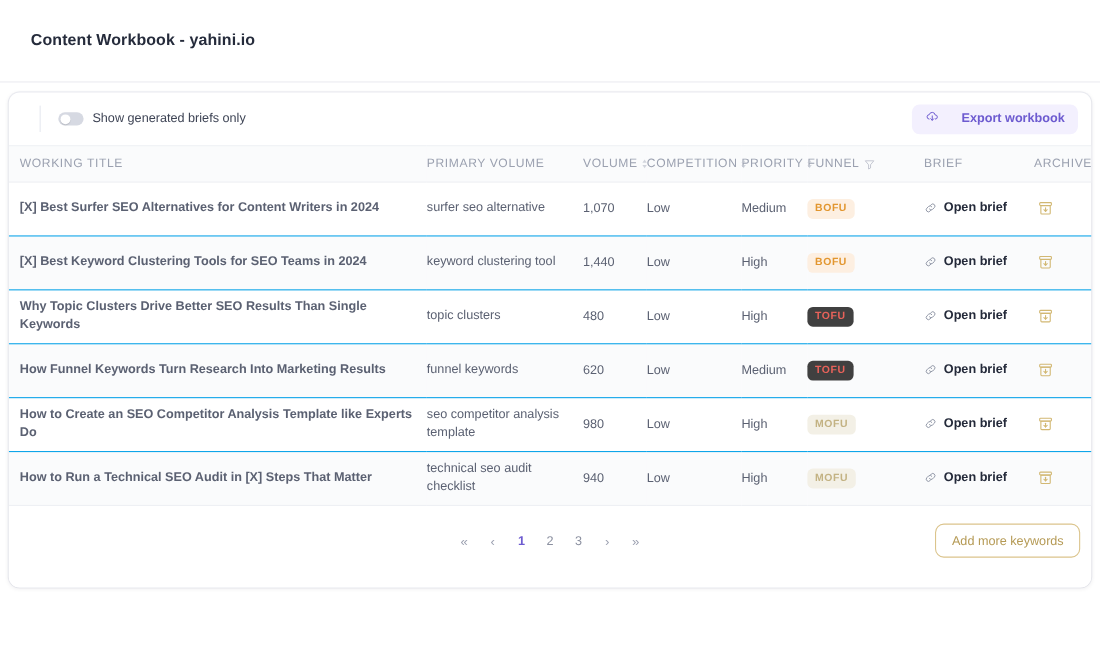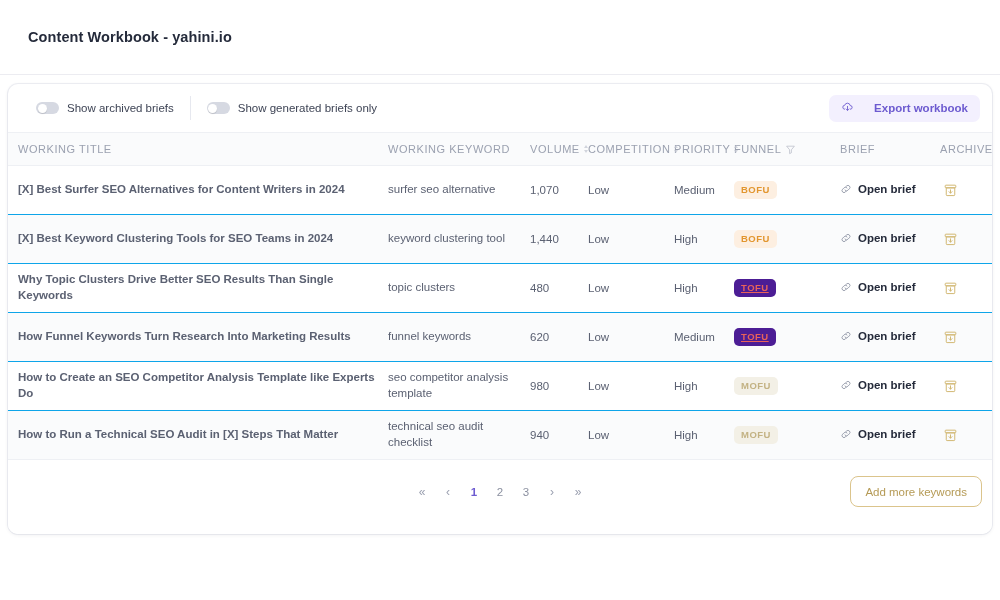--- a/index.html
+++ b/index.html
@@ -219,21 +219,21 @@
   .badge {
     display: inline-block;
     font-size: 9.5px;
     font-weight: bold;
     letter-spacing: 0.5px;
     border-radius: 5px;
     padding: 4px 7px;
     line-height: 1;
   }
   .badge.BOFU { background: #fdefe1; color: #e2962f; }
-  .badge.TOFU { background: #4c1d95; color: #e8625a; text-decoration: underline; }
+  .badge.TOFU { background: #404040; color: #e8625a; }
   .badge.MOFU { background: #f3f0e6; color: #c3b283; }
 
   .brief-link {
     display: inline-flex;
     align-items: flex-start;
     gap: 6px;
     color: #242a3a;
     font-weight: bold;
     font-size: 11.5px;
     text-decoration: none;
@@ -303,24 +303,20 @@
 
   <div class="page-header">
     <div class="page-title">Content Workbook - yahini.io</div>
   </div>
 
   <div class="card">
 
     <div class="toolbar">
 
 
-      <div class="toggle-group">
-        <div class="switch"></div>
-        <span class="toggle-label">Show archived briefs</span>
-      </div>
 
       <div class="vdivider"></div>
 
       <div class="toggle-group">
         <div class="switch"></div>
         <span class="toggle-label">Show generated briefs only</span>
       </div>
 
       <div class="spacer"></div>
 
@@ -339,21 +335,21 @@
     <table class="wb">
       <thead>
         <tr>
           <th class="c-title">
             <div class="th-inner">
                 <span>WORKING TITLE</span>
               </div>
           </th>
           <th class="c-keyword">
             <div class="th-inner">
-                <span>WORKING KEYWORD</span>
+                <span>PRIMARY VOLUME</span>
               </div>
           </th>
           <th class="c-volume">
             <div class="th-inner">
               <span>VOLUME</span>
               <span class="sort-ic"></span>
             </div>
           </th>
           <th class="c-comp">
             <div class="th-inner">

